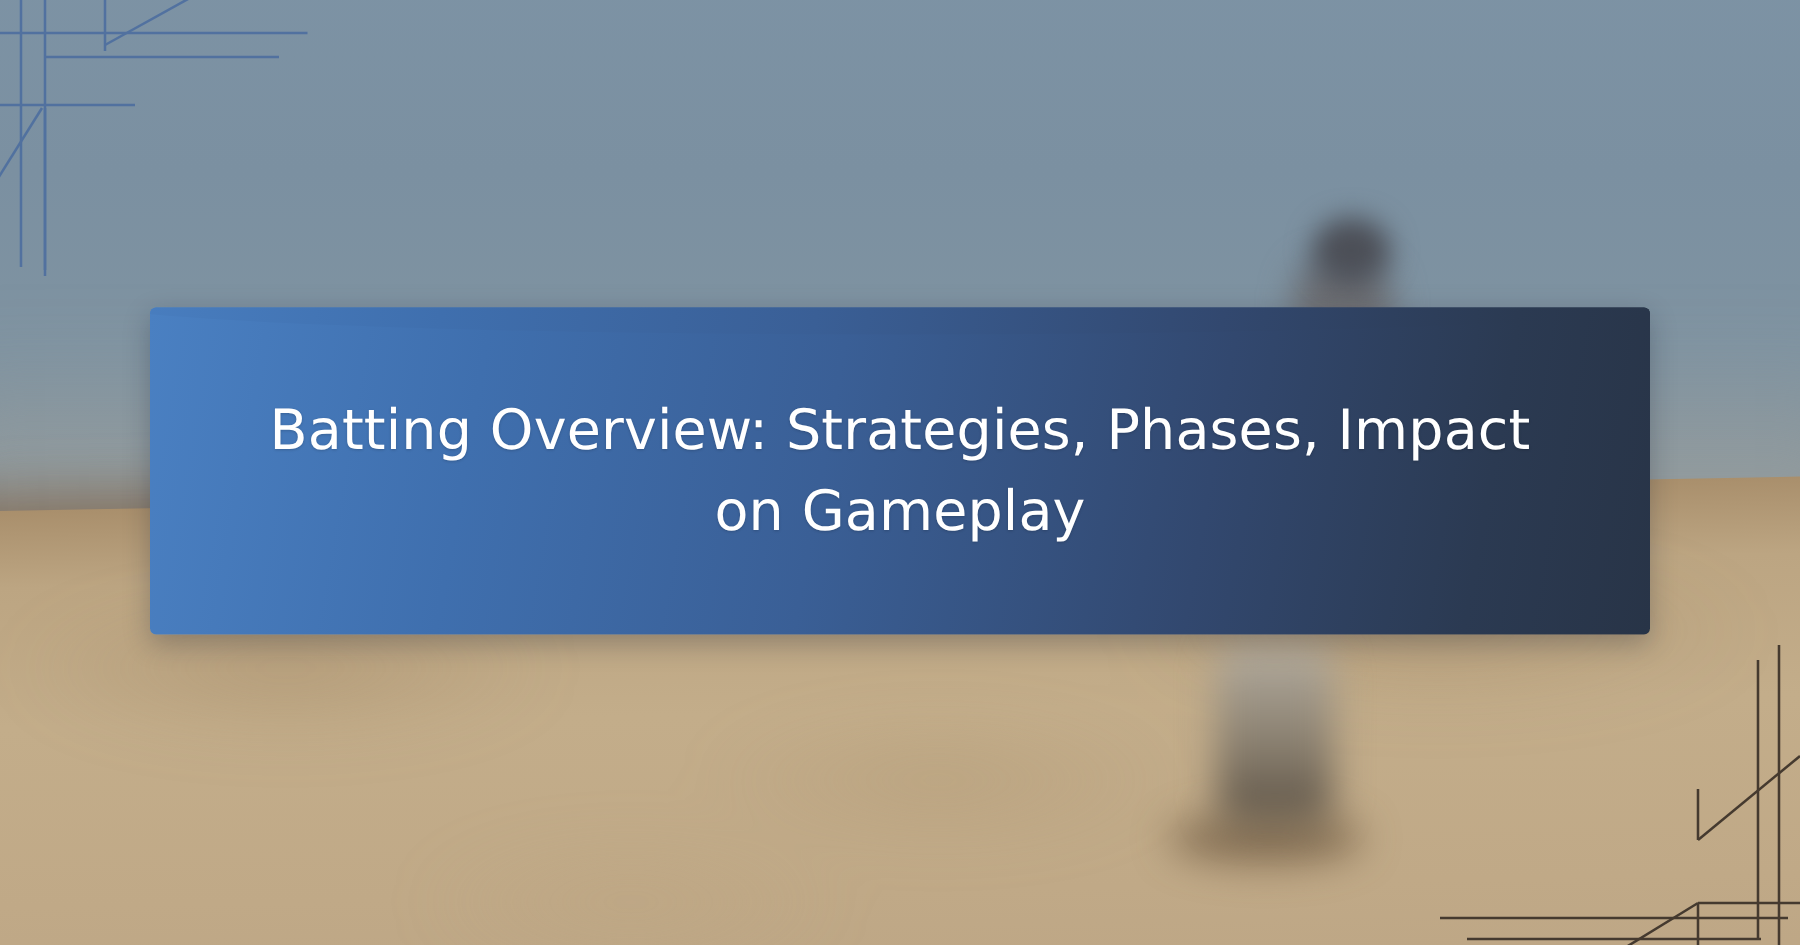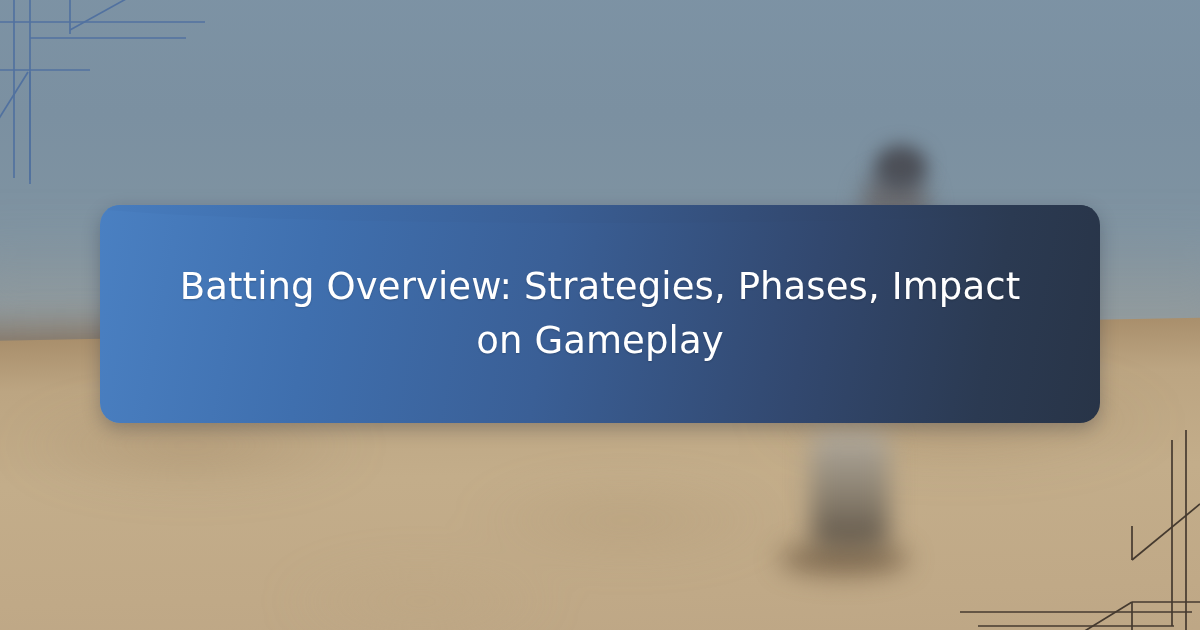--- a/index.html
+++ b/index.html
@@ -116,21 +116,21 @@
   .deco-tl { left:0; top:0; width:240px; height:210px; }
   .deco-br { right:0; bottom:0; width:240px; height:200px; }
 
   
   .banner {
     position:absolute;
     left:100px;
     top:205px;
     width:1000px;
     height:218px;
-    border-radius:20px;
+    border-radius:4px;
     background:linear-gradient(100deg, #4a80c2 0%, #3f6fae 22%, #3a5f96 45%, #32486f 70%, #2b3a52 88%, #283447 100%);
     box-shadow:0 6px 18px rgba(20,30,45,.28);
     display:flex;
     align-items:center;
     justify-content:center;
     overflow:hidden;
   }
   
   .banner-arch {
     position:absolute;

